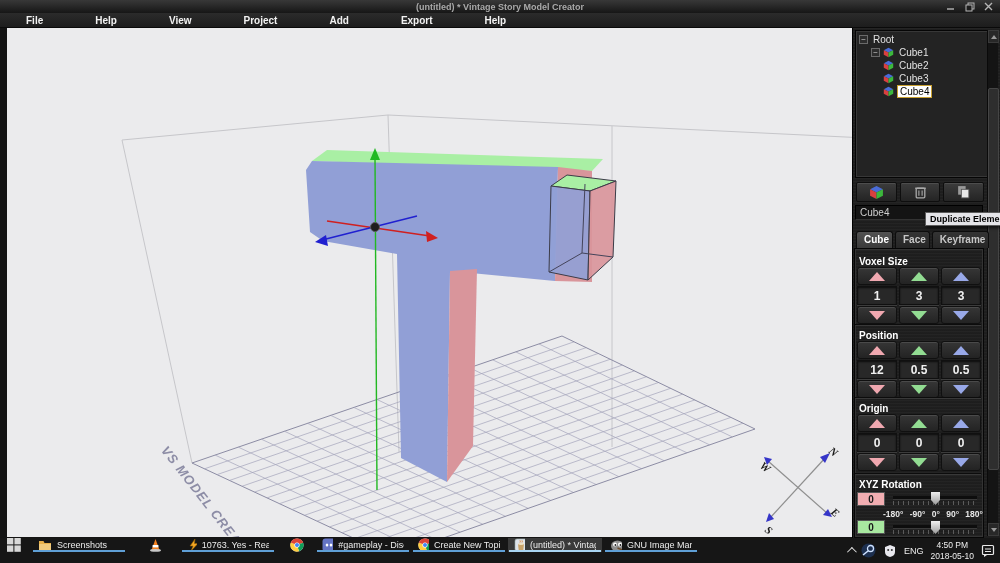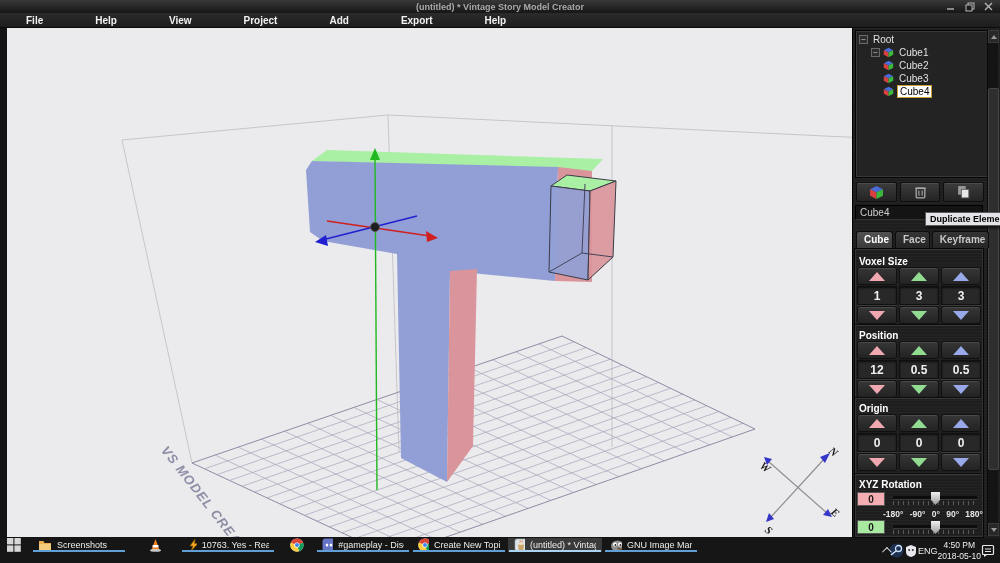--- a/index.html
+++ b/index.html
@@ -121,21 +121,21 @@
     display:flex; align-items:flex-start;
   }
   .start-btn { width:28px; display:flex; align-items:center; justify-content:center; }
   .tb-item { position:relative; display:flex; align-items:center; gap:5px; padding:0 6px; margin-right:2px; }
   .tb-item.open { width:94px; }
   .tb-item.pinned { width:27px; justify-content:center; }
   .tb-item.active { background:#3a3a3a; }
   .tb-label { color:#ececec; font-size:9px; white-space:nowrap; overflow:hidden; }
   .tb-underline { position:absolute; left:1px; right:1px; bottom:0; height:2px; background:#5f9fd6; }
   .tb-item.active .tb-underline { background:#a8d4f2; }
-  .tray { position:absolute; right:4px; top:0; height:25px; display:flex; align-items:center; }
+  .tray { position:absolute; right:4px; top:0; height:25px; display:flex; align-items:center; gap:7px; }
   .tray-chevron { width:7px; height:7px; border-top:1.5px solid #ddd; border-right:1.5px solid #ddd; transform:rotate(-45deg) translateY(2px); }
   .tray-lang { color:#eee; font-size:9px; }
   .tray-clock { color:#eee; font-size:8.5px; text-align:center; line-height:1.25; }
 </style>
 </head>
 <body>
 <div id="screen">
 
   <div class="titlebar">
     <span class="title">(untitled) * Vintage Story Model Creator</span>

